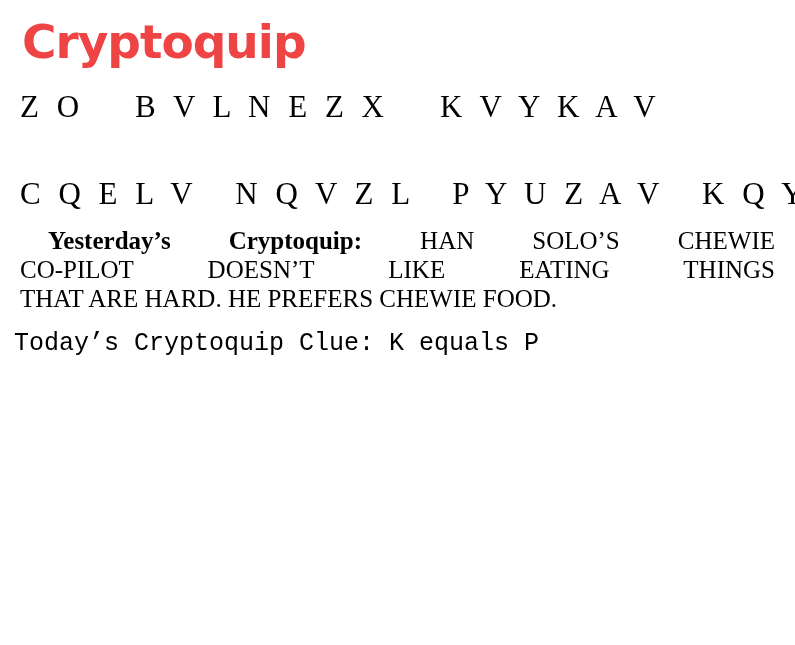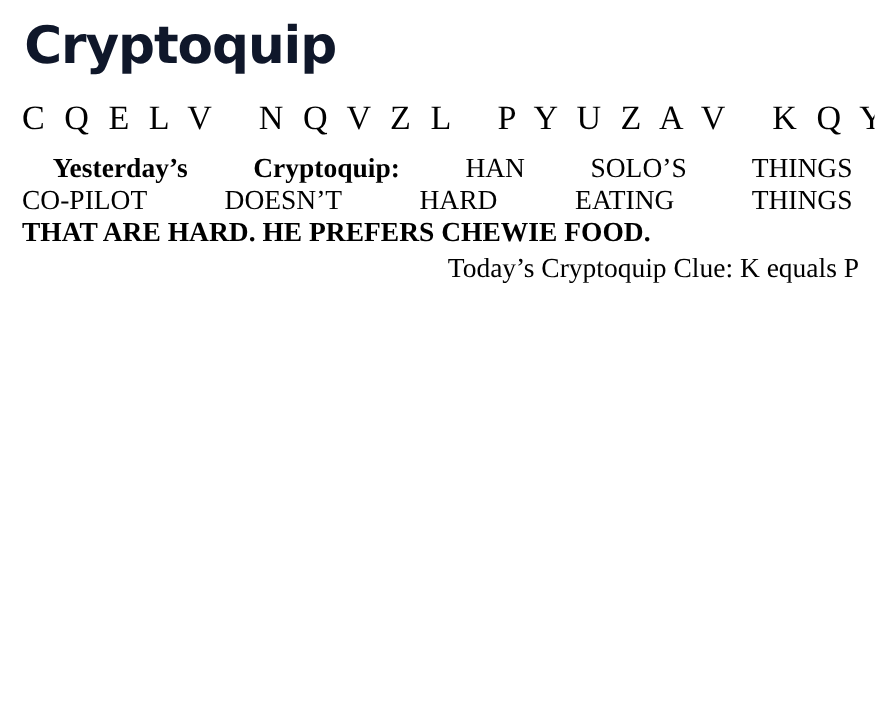--- a/index.html
+++ b/index.html
@@ -21,21 +21,21 @@
     box-sizing: border-box;
     padding: 0 14px;
   }
   .title {
     font-family: "DejaVu Sans", sans-serif;
     font-weight: bold;
     font-size: 47px;
     letter-spacing: -1px;
     line-height: 1;
     margin: 18px 0 0 8px;
-    color: #0f172a;
+    color: #ef4444;
   }
   .puzzle {
     margin-top: 26px;
   }
   .puzzle-line {
     font-family: "Liberation Serif", serif;
     font-size: 31px;
     letter-spacing: 5px;
     line-height: 1;
     margin: 0 0 56px 0;
@@ -61,41 +61,42 @@
     display: block;
     text-align: justify;
     text-align-last: justify;
     white-space: nowrap;
   }
   .yline.first {
     text-indent: 28px;
   }
   .yline.last {
     text-align-last: left;
-    font-weight: bold;
   }
   .clue {
-    margin-top: 4px;
+    margin-top: 16px;
     font-size: 25px;
-    text-align: right;
+    text-align: left;
     line-height: 1.2;
+    font-family: Liberation Mono, monospace;
   }
 </style>
 </head>
 <body>
 
 <div class="page">
 
   <h1 class="title">Cryptoquip</h1>
 
   <div class="puzzle">
+    <div class="puzzle-line">Z O    B V L N E Z X    K V Y K A V</div>
     <div class="puzzle-line">C Q E L V   N Q V Z L   P Y U Z A V   K Q Y X V C ,</div>
   </div>
 
   <div class="yesterday">
-    <span class="yline first"><span class="label">Yesterday’s Cryptoquip:</span> <span>HAN SOLO’S THINGS</span></span>
-    <span class="yline">CO-PILOT DOESN’T HARD EATING THINGS</span>
+    <span class="yline first"><span class="label">Yesterday’s Cryptoquip:</span> <span>HAN SOLO’S CHEWIE</span></span>
+    <span class="yline">CO-PILOT DOESN’T LIKE EATING THINGS</span>
     <span class="yline last">THAT ARE HARD. HE PREFERS CHEWIE FOOD.</span>
   </div>
 
   <div class="clue">Today’s Cryptoquip Clue: K equals P</div>
 
 </div>
 
 </body></html>

